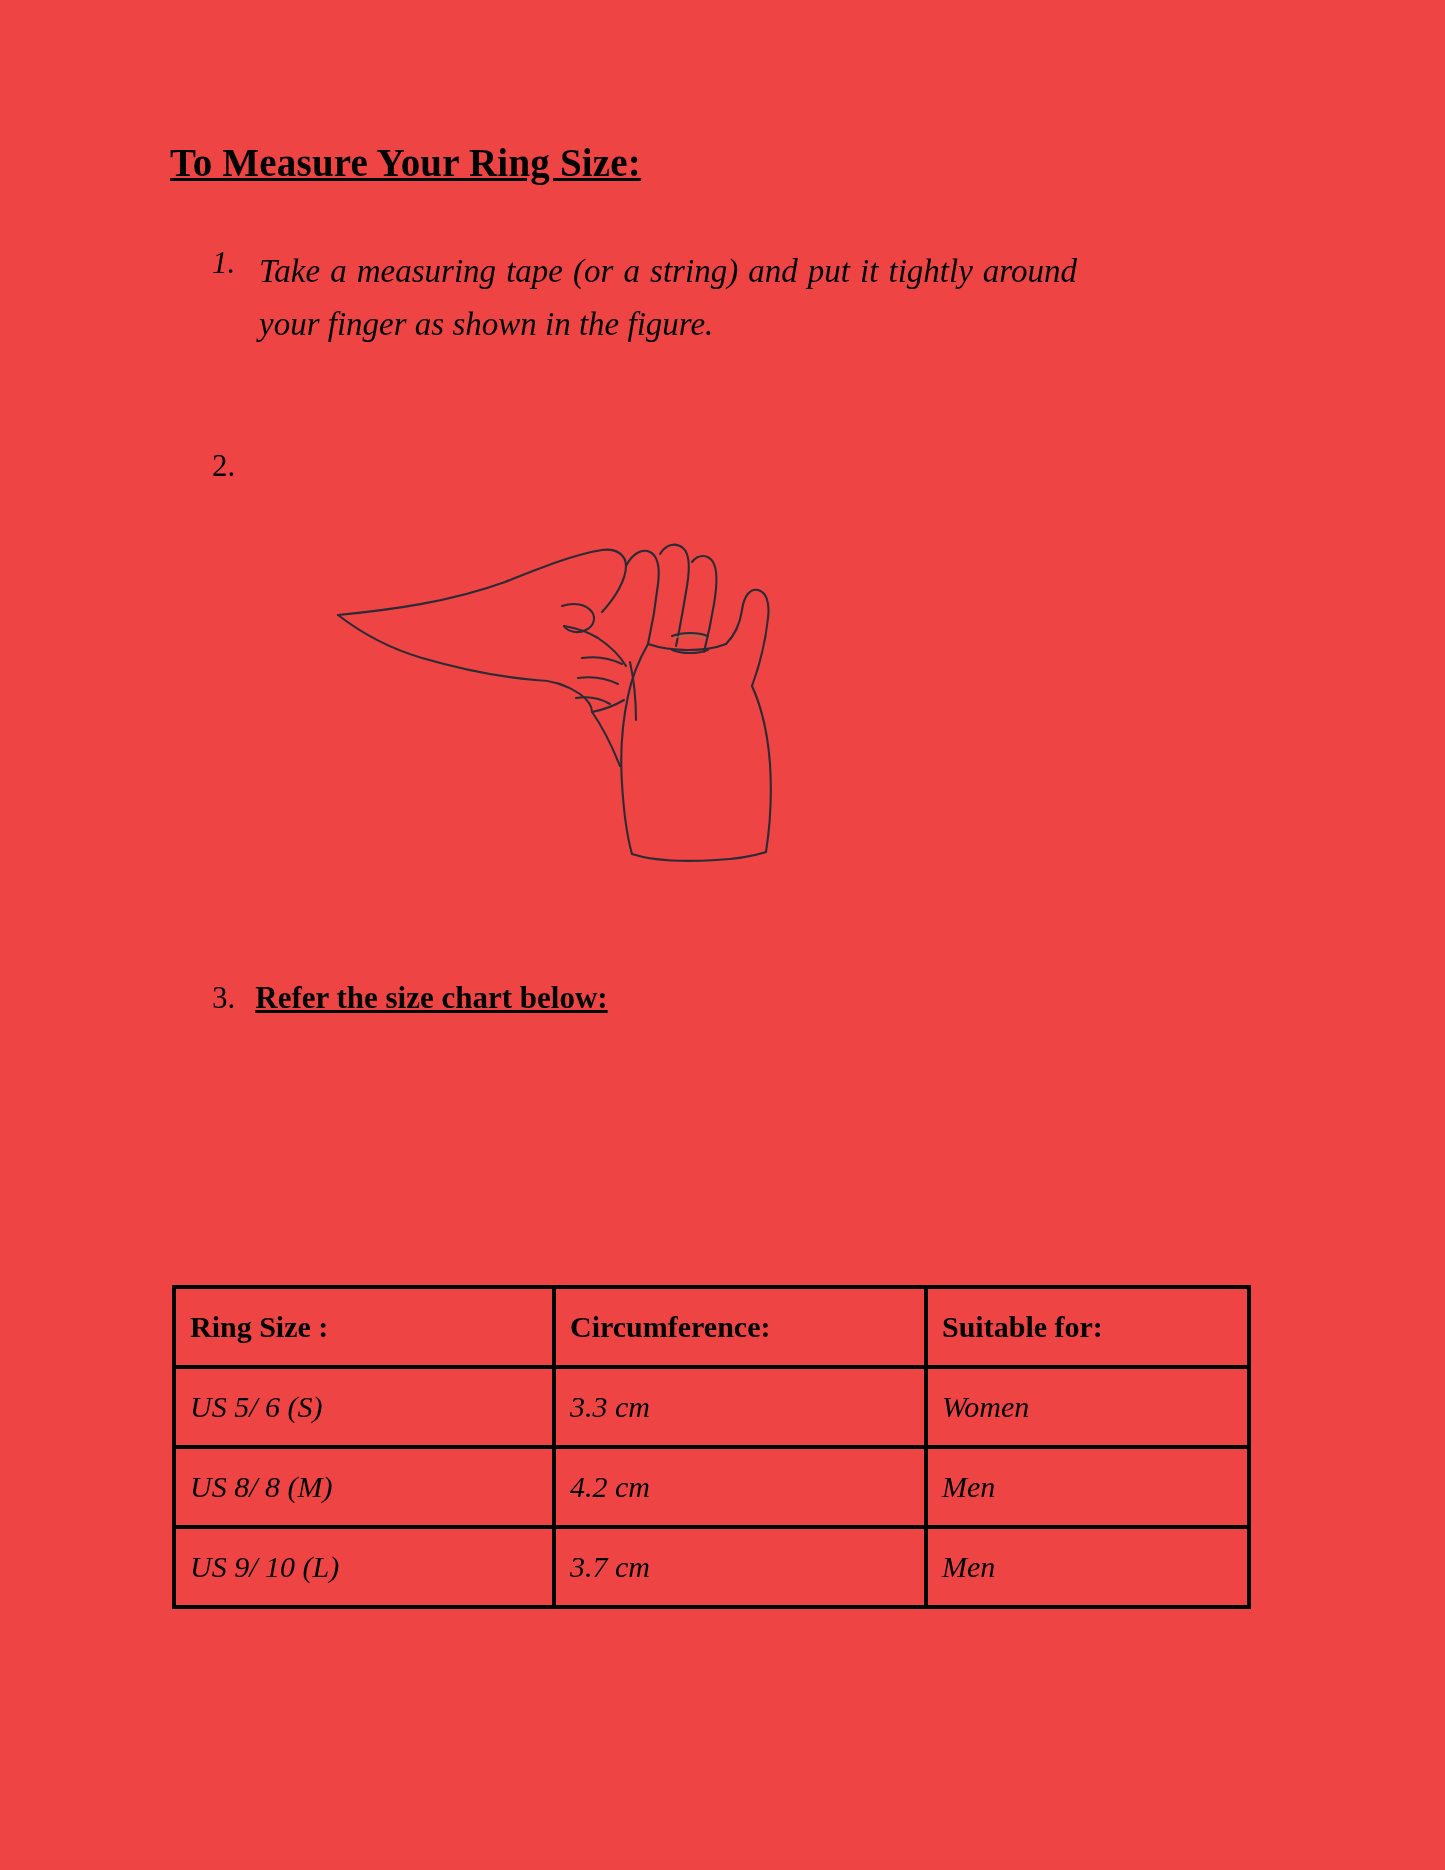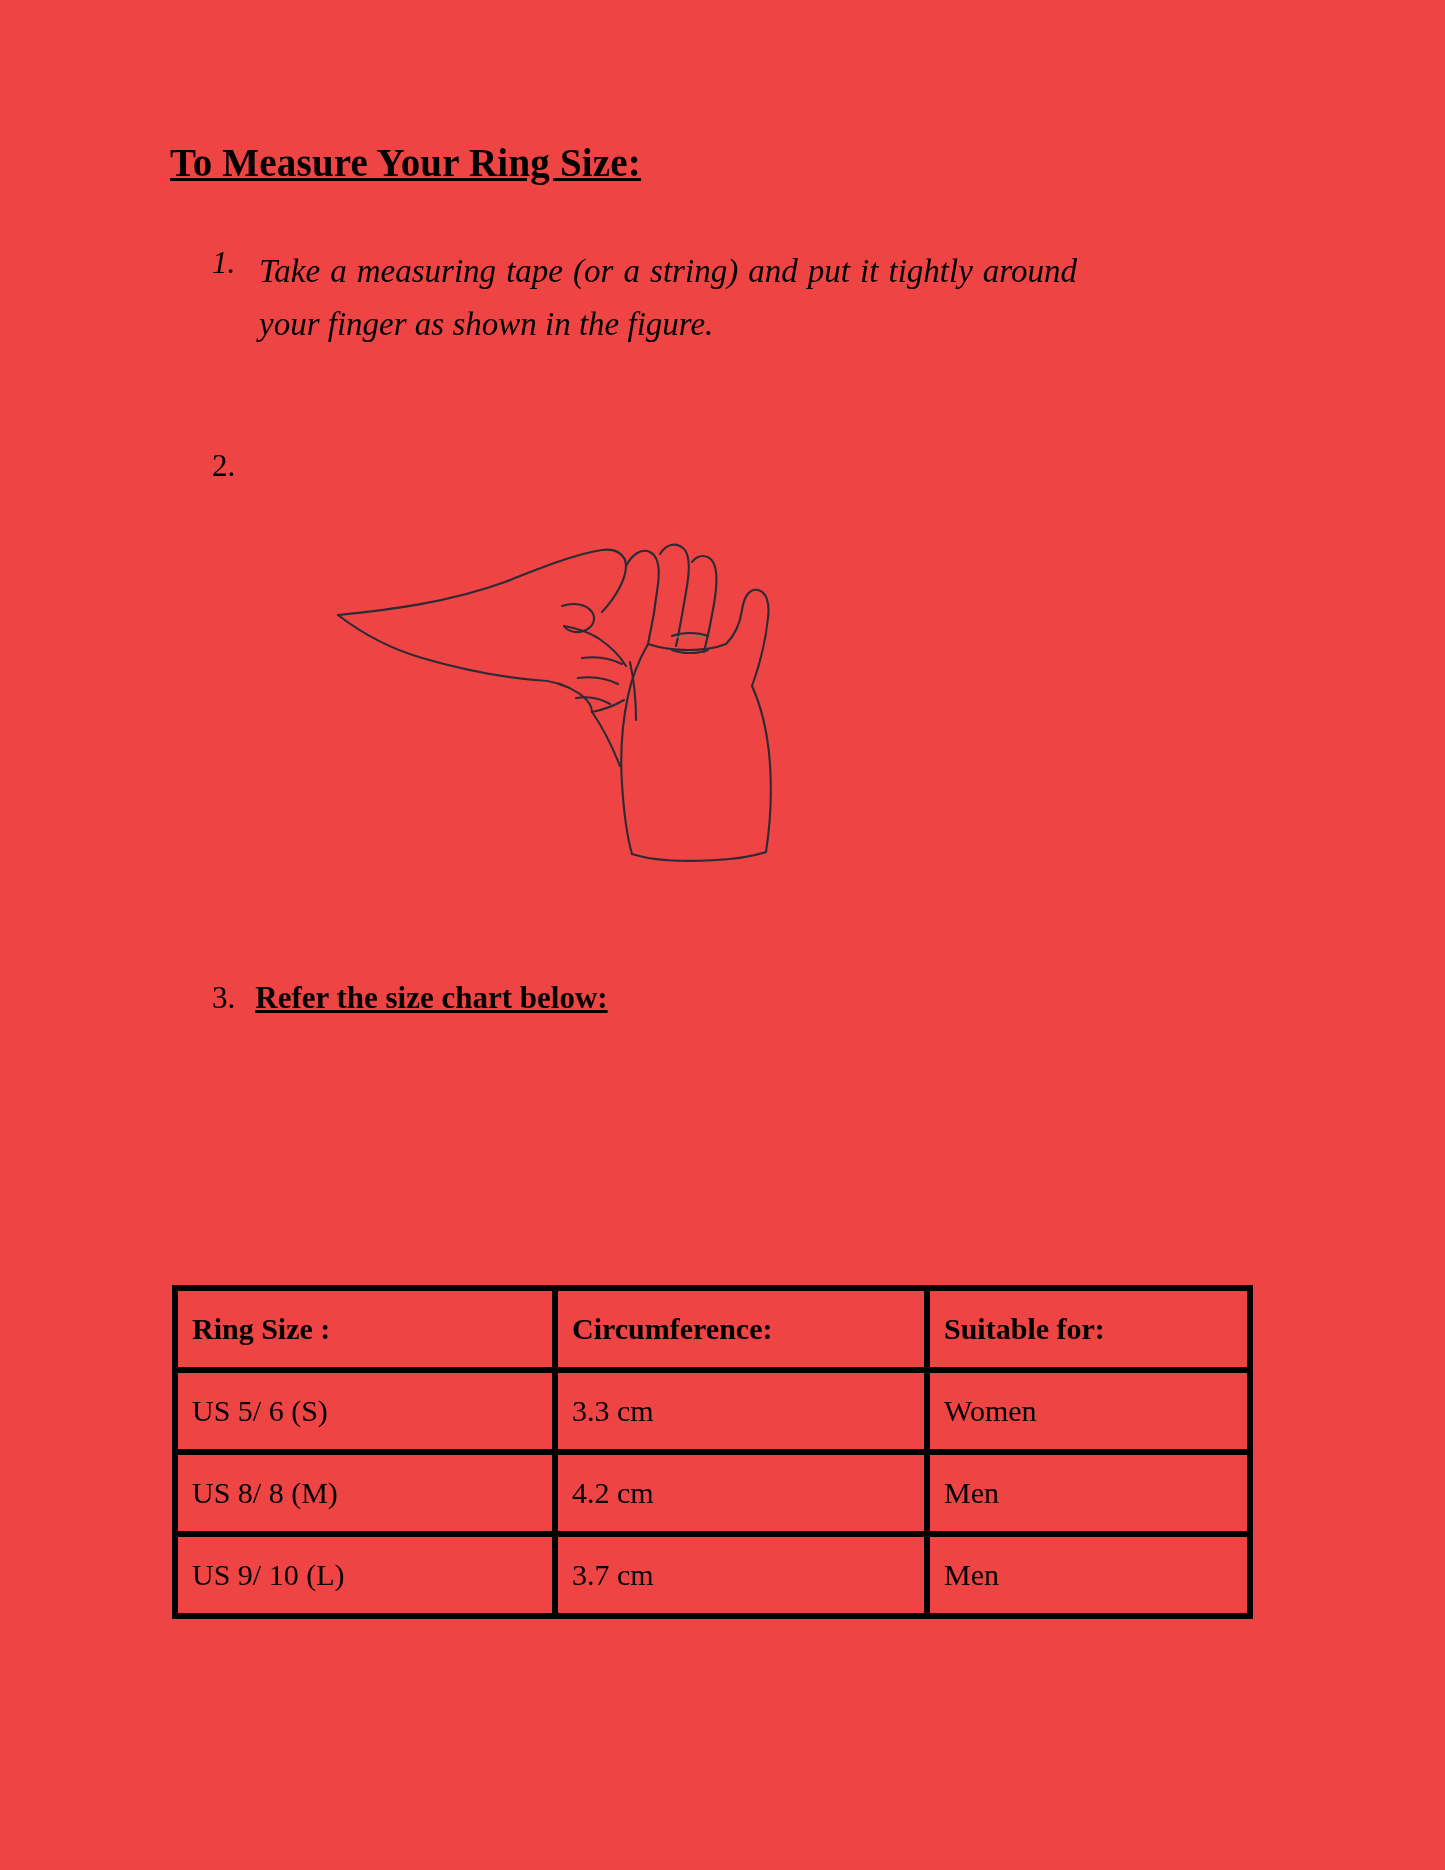--- a/index.html
+++ b/index.html
@@ -95,32 +95,33 @@
 
   table.sizechart {
     position: absolute;
     left: 172px;
     top: 1285px;
     width: 1075px;
     border-collapse: collapse;
     table-layout: fixed;
   }
   table.sizechart td, table.sizechart th {
-    border: 6px solid #000000;
+    border: 4px solid #000000;
     padding: 12px 14px;
     font-size: 30px;
     text-align: left;
     vertical-align: middle;
     height: 52px;
   }
   table.sizechart th {
     font-weight: bold;
     font-style: normal;
   }
   table.sizechart td {
+    font-style: italic;
   }
   .col1 { width: 380px; }
   .col2 { width: 372px; }
   .col3 { width: 323px; }
 </style>
 </head>
 <body>
 
 <div class="page">
 

